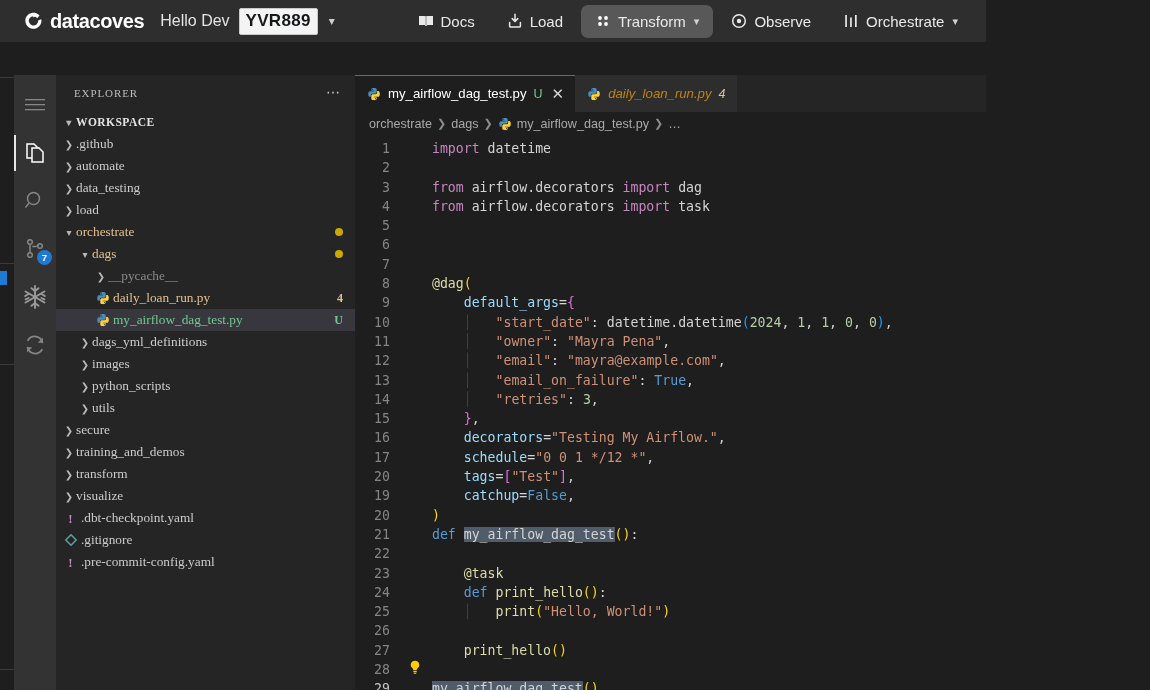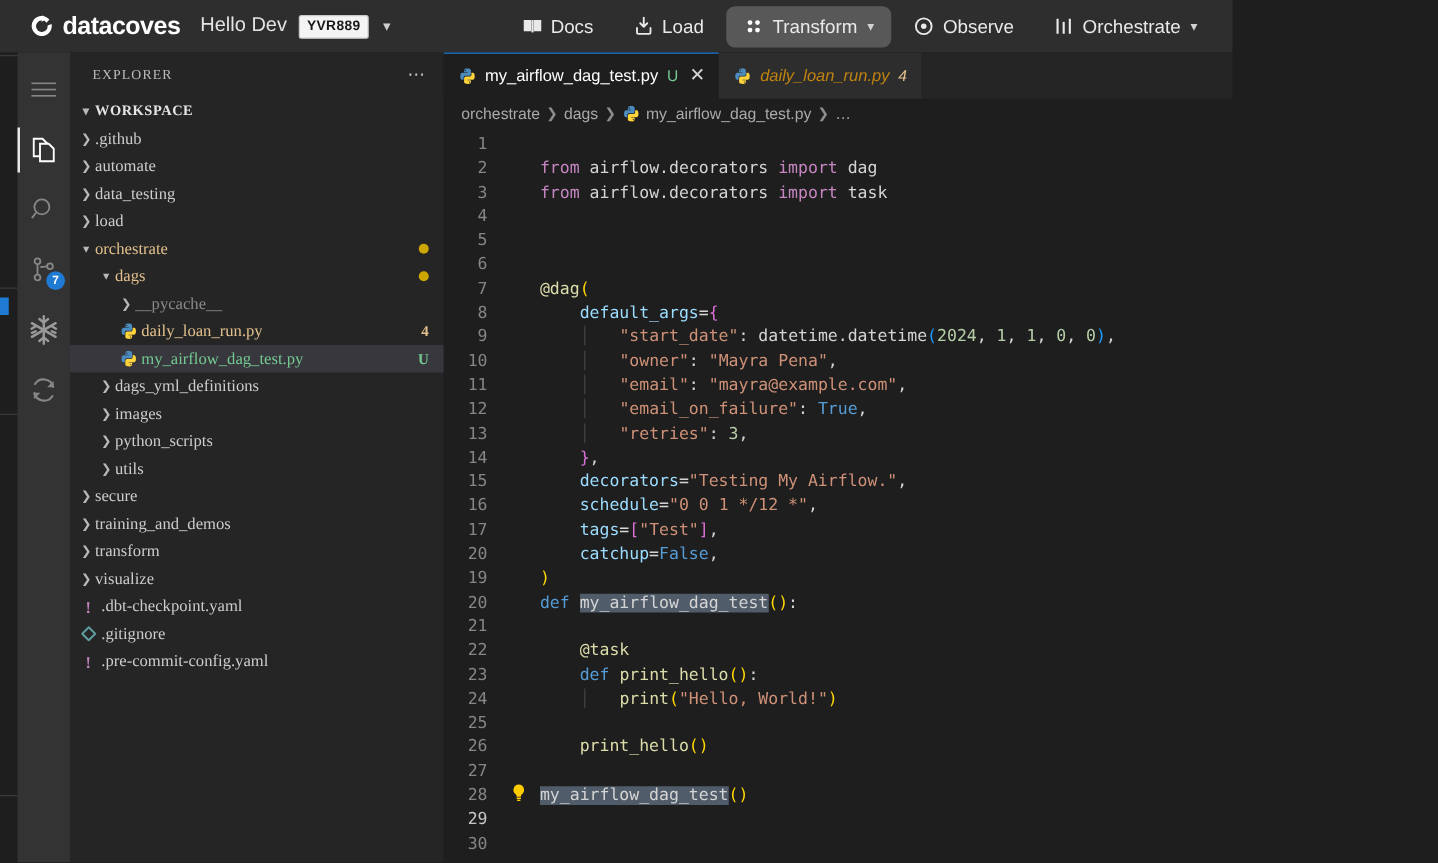--- a/index.html
+++ b/index.html
@@ -2,37 +2,37 @@
 <html><head>
 <meta charset="utf-8">
 <style>
   * { box-sizing: border-box; margin: 0; padding: 0; }
   html, body {
     width: 1150px; height: 690px;
     background: #1e1e1e;
     font-family: "Liberation Sans", sans-serif;
     overflow: hidden;
   }
-  #app { position: relative; width: 986px; height: 690px; display: flex; flex-direction: column; }
+  #app { position: relative; width: 986px; height: 690px; display: flex; flex-direction: column; gap: 33px; }
 
   
   .topbar {
     height: 42px; flex: 0 0 42px;
     background: #2e2e2e;
     display: flex; align-items: center;
     padding: 0 14px 0 22px;
     color: #e6e6e6;
   }
   .brand { display: flex; align-items: center; gap: 7px; }
   .brand-logo { width: 21px; height: 21px; display: block; }
   .brand-name { font-size: 20px; font-weight: bold; letter-spacing: -0.4px; color: #ffffff; }
   .env-name { font-size: 16px; color: #e3e3e3; margin-left: 16px; }
   .env-badge {
     margin-left: 9px; background: #f4f4f4; color: #17181a;
-    font-size: 11px; font-weight: bold; letter-spacing: 0.3px;
+    font-size: 17px; font-weight: bold; letter-spacing: 0.3px;
     padding: 2px 6px 3px; border-radius: 2px; border: 1px solid #c9c9c9;
   }
   .env-caret { margin-left: 11px; color: #cfcfcf; font-size: 12px; }
 
   .topnav { margin-left: auto; display: flex; align-items: center; gap: 4px; }
   .navitem {
     display: flex; align-items: center; gap: 7px;
     padding: 8px 14px; border-radius: 7px;
     font-size: 15px; color: #e9e9e9; white-space: nowrap;
   }
@@ -513,20 +513,21 @@
             <div class="ln">&nbsp;</div>
             <div class="ln">&nbsp;</div>
             <div class="ln">&nbsp;</div>
             <div class="bulb" style="top: 525.1px;"><svg width="12" height="14" viewBox="0 0 12 14">
                 <path d="M6 .7a4.2 4.2 0 0 0-2.5 7.6c.5.4.8 1 .8 1.6v.4h3.4v-.4c0-.6.3-1.2.8-1.6A4.2 4.2 0 0 0 6 .7z" fill="#ffcc00"></path>
                 <rect x="4.3" y="11" width="3.4" height="1.2" fill="#ffcc00"></rect>
                 <rect x="4.7" y="12.7" width="2.6" height="1.1" fill="#ffcc00"></rect>
               </svg></div>
           </div>
         <div class="lines" id="lines">
+            <div class="cl"><span class="kw">import</span> <span class="id">datetime</span></div>
             <div class="cl"></div>
             <div class="cl"><span class="kw">from</span> <span class="id">airflow.decorators</span> <span class="kw">import</span> <span class="id">dag</span></div>
             <div class="cl"><span class="kw">from</span> <span class="id">airflow.decorators</span> <span class="kw">import</span> <span class="id">task</span></div>
             <div class="cl"></div>
             <div class="cl"></div>
             <div class="cl"></div>
             <div class="cl"><span class="fn">@dag</span><span class="pp">(</span></div>
             <div class="cl">    <span class="var">default_args</span><span class="op">=</span><span class="pv">{</span></div>
             <div class="cl">    <span class="ig">│</span>   <span class="str">"start_date"</span><span class="op">:</span> <span class="id">datetime.datetime</span><span class="pb">(</span><span class="num">2024</span><span class="op">,</span> <span class="num">1</span><span class="op">,</span> <span class="num">1</span><span class="op">,</span> <span class="num">0</span><span class="op">,</span> <span class="num">0</span><span class="pb">)</span><span class="op">,</span></div>
             <div class="cl">    <span class="ig">│</span>   <span class="str">"owner"</span><span class="op">:</span> <span class="str">"Mayra Pena"</span><span class="op">,</span></div>

